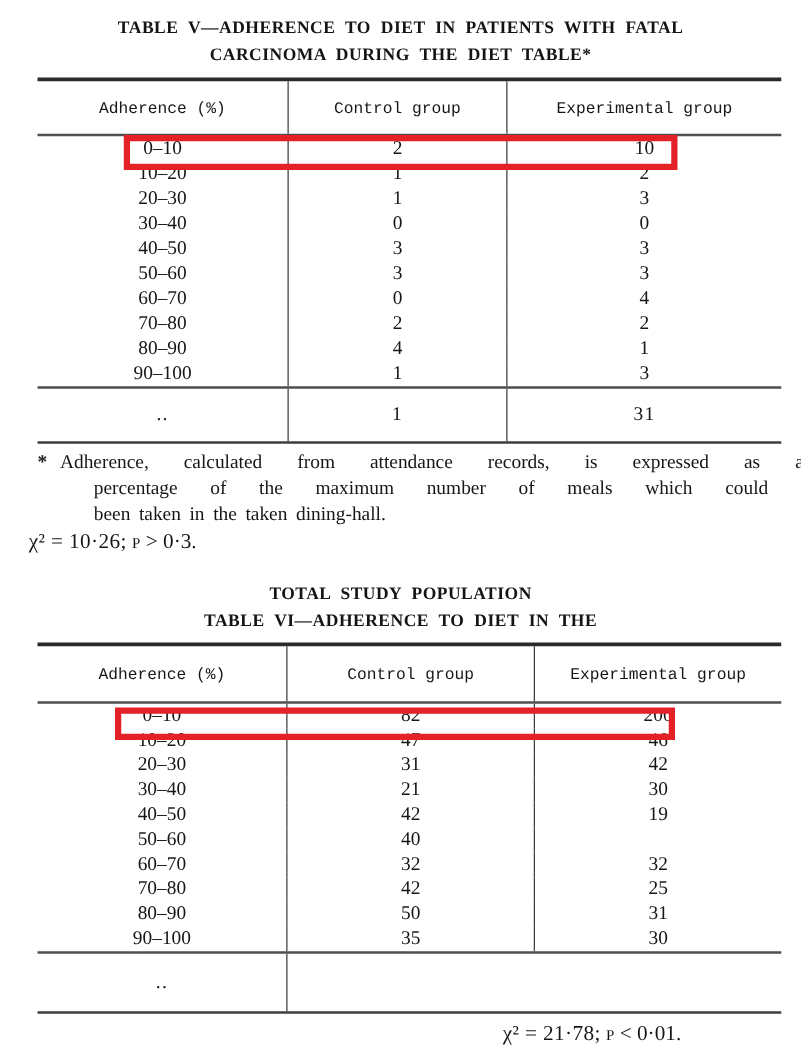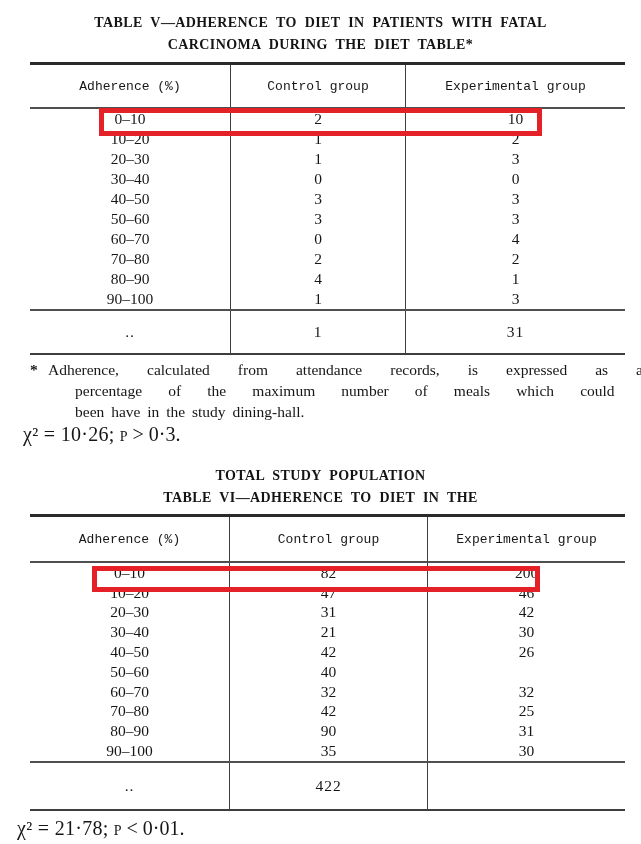--- a/index.html
+++ b/index.html
@@ -57,23 +57,23 @@
     position:absolute;left:30px;top:359px;width:595px;
     font-size:15.5px;line-height:21px;color:#161616;
   }
   .fn-line{width:100%;}
   .fn-first{position:relative;padding-left:18px;text-align:justify;text-align-last:justify;}
   .fn-marker{position:absolute;left:0;top:0;font-weight:bold;}
   .fn-rest{padding-left:45px;}
   .fn-just{text-align:justify;text-align-last:justify;}
   .fn-last{word-spacing:3px;}
 
-  .stat-line{position:absolute;font-size:20px;color:#161616;}
+  .stat-line{position:absolute;font-size:17px;color:#161616;}
   .stat-v{left:23px;top:423px;}
-  .stat-vi{left:17px;top:817px;width:545px;text-align:left;}
+  .stat-vi{left:0;top:817px;width:545px;text-align:right;}
   .sc{font-variant:small-caps;}
   .stat-chi{letter-spacing:0.3px;}
 </style>
 </head>
 <body>
 
 <div class="page">
 
   <div class="title tv-title">
     <div>TABLE V—ADHERENCE TO DIET IN PATIENTS WITH FATAL</div>
@@ -152,21 +152,21 @@
   <div class="hl-box hl1" style="border-color: rgb(227, 33, 38);"></div>
 
   <div class="footnote">
     <div class="fn-line fn-first">
       <span class="fn-marker">*</span><span>Adherence, calculated from attendance records, is expressed as a</span>
     </div>
     <div class="fn-line fn-rest fn-just">
       <span>percentage of the maximum number of meals which could have</span>
     </div>
     <div class="fn-line fn-rest fn-last">
-      <span>been have in the study dining-hall.</span>
+      <span>been taken in the taken dining-hall.</span>
     </div>
   </div>
 
   <div class="stat-line stat-v">
     <span class="stat-chi">χ² = 10·26;</span>
     <span class="sc">p &gt; 0·3.</span>
   </div>
 
   <div class="title tvi-title">
     <div>TOTAL STUDY POPULATION</div>
@@ -198,51 +198,50 @@
           <div class="tcell c2">42</div>
         </div>
         <div class="trow">
           <div class="tcell c0">30–40</div>
           <div class="tcell c1">21</div>
           <div class="tcell c2">30</div>
         </div>
         <div class="trow">
           <div class="tcell c0">40–50</div>
           <div class="tcell c1">42</div>
-          <div class="tcell c2">26</div>
+          <div class="tcell c2">19</div>
         </div>
         <div class="trow">
           <div class="tcell c0">50–60</div>
           <div class="tcell c1">40</div>
         </div>
         <div class="trow">
           <div class="tcell c0">60–70</div>
           <div class="tcell c1">32</div>
           <div class="tcell c2">32</div>
         </div>
         <div class="trow">
           <div class="tcell c0">70–80</div>
           <div class="tcell c1">42</div>
           <div class="tcell c2">25</div>
         </div>
         <div class="trow">
           <div class="tcell c0">80–90</div>
-          <div class="tcell c1">90</div>
+          <div class="tcell c1">50</div>
           <div class="tcell c2">31</div>
         </div>
         <div class="trow">
           <div class="tcell c0">90–100</div>
           <div class="tcell c1">35</div>
           <div class="tcell c2">30</div>
         </div>
       </div>
     <div class="tfoot">
         <div class="trow">
           <div class="tcell c0">..</div>
-          <div class="tcell c1">422</div>
         </div>
       </div>
   </div>
 
   <div class="hl-box hl2" style="border-color: rgb(227, 33, 38);"></div>
 
   <div class="stat-line stat-vi">
     <span class="stat-chi">χ² = 21·78;</span>
     <span class="sc">p &lt; 0·01.</span>
   </div>

